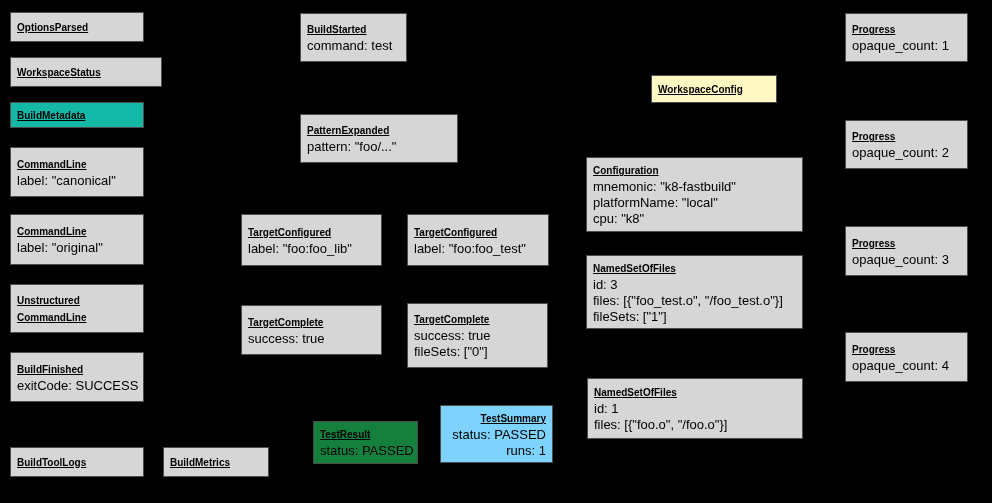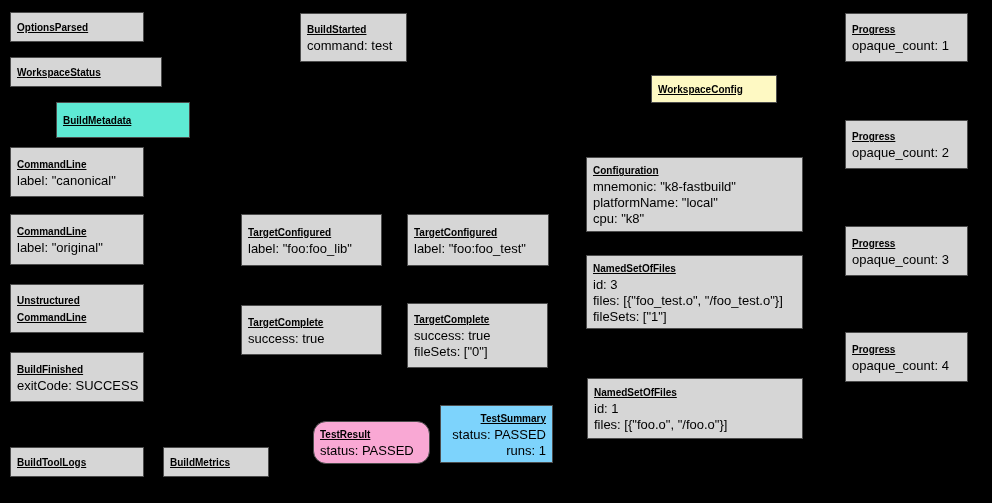--- a/index.html
+++ b/index.html
@@ -44,21 +44,21 @@
 </head>
 <body>
 
 <div id="canvas" style="background: rgb(0, 0, 0);">
     <div class="node" style="left: 10px; top: 12px; width: 134px; height: 30px; background: rgb(214, 214, 214); border-color: rgb(76, 76, 76);">
       <div class="node-title">OptionsParsed</div>
     </div>
     <div class="node" style="left: 10px; top: 57px; width: 152px; height: 30px; background: rgb(214, 214, 214); border-color: rgb(76, 76, 76);">
       <div class="node-title">WorkspaceStatus</div>
     </div>
-    <div class="node" style="left: 10px; top: 102px; width: 134px; height: 36px; background: #5eead4; border-color: rgb(76, 76, 76); margin-left: 46px;">
+    <div class="node" style="left: 10px; top: 102px; width: 134px; height: 26px; background: #14b8a6; border-color: rgb(76, 76, 76);">
       <div class="node-title">BuildMetadata</div>
     </div>
     <div class="node" style="left: 10px; top: 147px; width: 134px; height: 50px; background: rgb(214, 214, 214); border-color: rgb(76, 76, 76);">
       <div class="node-title">CommandLine</div>
       <div class="node-prop">label: "canonical"</div>
     </div>
     <div class="node" style="left: 10px; top: 214px; width: 134px; height: 51px; background: rgb(214, 214, 214); border-color: rgb(76, 76, 76);">
       <div class="node-title">CommandLine</div>
       <div class="node-prop">label: "original"</div>
     </div>
@@ -73,38 +73,42 @@
     <div class="node" style="left: 10px; top: 447px; width: 134px; height: 30px; background: rgb(214, 214, 214); border-color: rgb(76, 76, 76);">
       <div class="node-title">BuildToolLogs</div>
     </div>
     <div class="node" style="left: 163px; top: 447px; width: 106px; height: 30px; background: rgb(214, 214, 214); border-color: rgb(76, 76, 76);">
       <div class="node-title">BuildMetrics</div>
     </div>
     <div class="node" style="left: 300px; top: 13px; width: 107px; height: 49px; background: rgb(214, 214, 214); border-color: rgb(76, 76, 76);">
       <div class="node-title">BuildStarted</div>
       <div class="node-prop">command: test</div>
     </div>
+    <div class="node" style="left: 300px; top: 114px; width: 158px; height: 49px; background: rgb(214, 214, 214); border-color: rgb(76, 76, 76);">
+      <div class="node-title">PatternExpanded</div>
+      <div class="node-prop">pattern: "foo/..."</div>
+    </div>
     <div class="node" style="left: 241px; top: 214px; width: 141px; height: 52px; background: rgb(214, 214, 214); border-color: rgb(76, 76, 76);">
       <div class="node-title">TargetConfigured</div>
       <div class="node-prop">label: "foo:foo_lib"</div>
     </div>
     <div class="node" style="left: 407px; top: 214px; width: 142px; height: 52px; background: rgb(214, 214, 214); border-color: rgb(76, 76, 76);">
       <div class="node-title">TargetConfigured</div>
       <div class="node-prop">label: "foo:foo_test"</div>
     </div>
     <div class="node" style="left: 241px; top: 305px; width: 141px; height: 50px; background: rgb(214, 214, 214); border-color: rgb(76, 76, 76);">
       <div class="node-title">TargetComplete</div>
       <div class="node-prop">success: true</div>
     </div>
     <div class="node" style="left: 407px; top: 303px; width: 141px; height: 65px; background: rgb(214, 214, 214); border-color: rgb(76, 76, 76);">
       <div class="node-title">TargetComplete</div>
       <div class="node-prop">success: true</div>
       <div class="node-prop">fileSets: ["0"]</div>
     </div>
-    <div class="node" style="left: 313px; top: 421px; width: 117px; height: 43px; background: #f9a8d4; border-color: rgb(76, 76, 76); border-radius: 13px;">
+    <div class="node" style="left: 313px; top: 421px; width: 105px; height: 43px; background: #15803d; border-color: rgb(76, 76, 76);">
       <div class="node-title">TestResult</div>
       <div class="node-prop">status: PASSED</div>
     </div>
     <div class="node" style="left: 440px; top: 405px; width: 113px; height: 58px; background: #7dd3fc; border-color: rgb(76, 76, 76); align-items: flex-end;">
       <div class="node-title">TestSummary</div>
       <div class="node-prop">status: PASSED</div>
       <div class="node-prop">runs: 1</div>
     </div>
     <div class="node" style="left: 651px; top: 75px; width: 126px; height: 28px; background: #fef9c3; border-color: rgb(76, 76, 76); text-align: right;">
       <div class="node-title">WorkspaceConfig</div>

